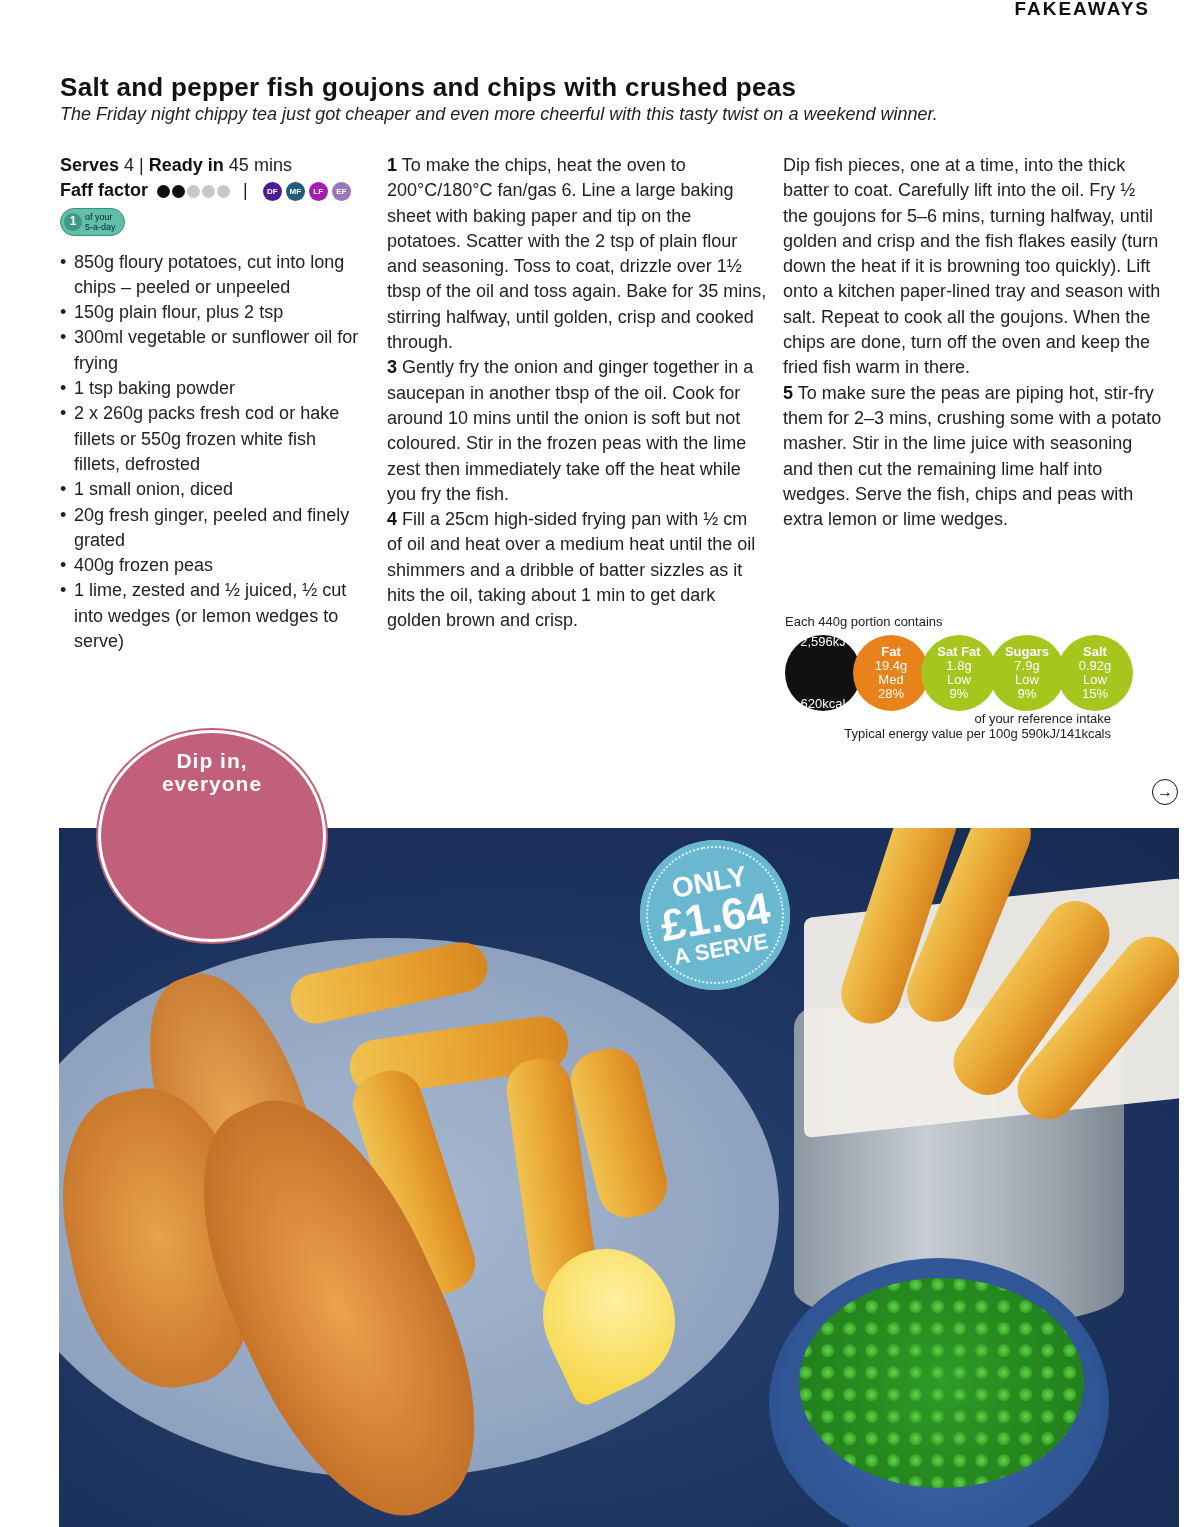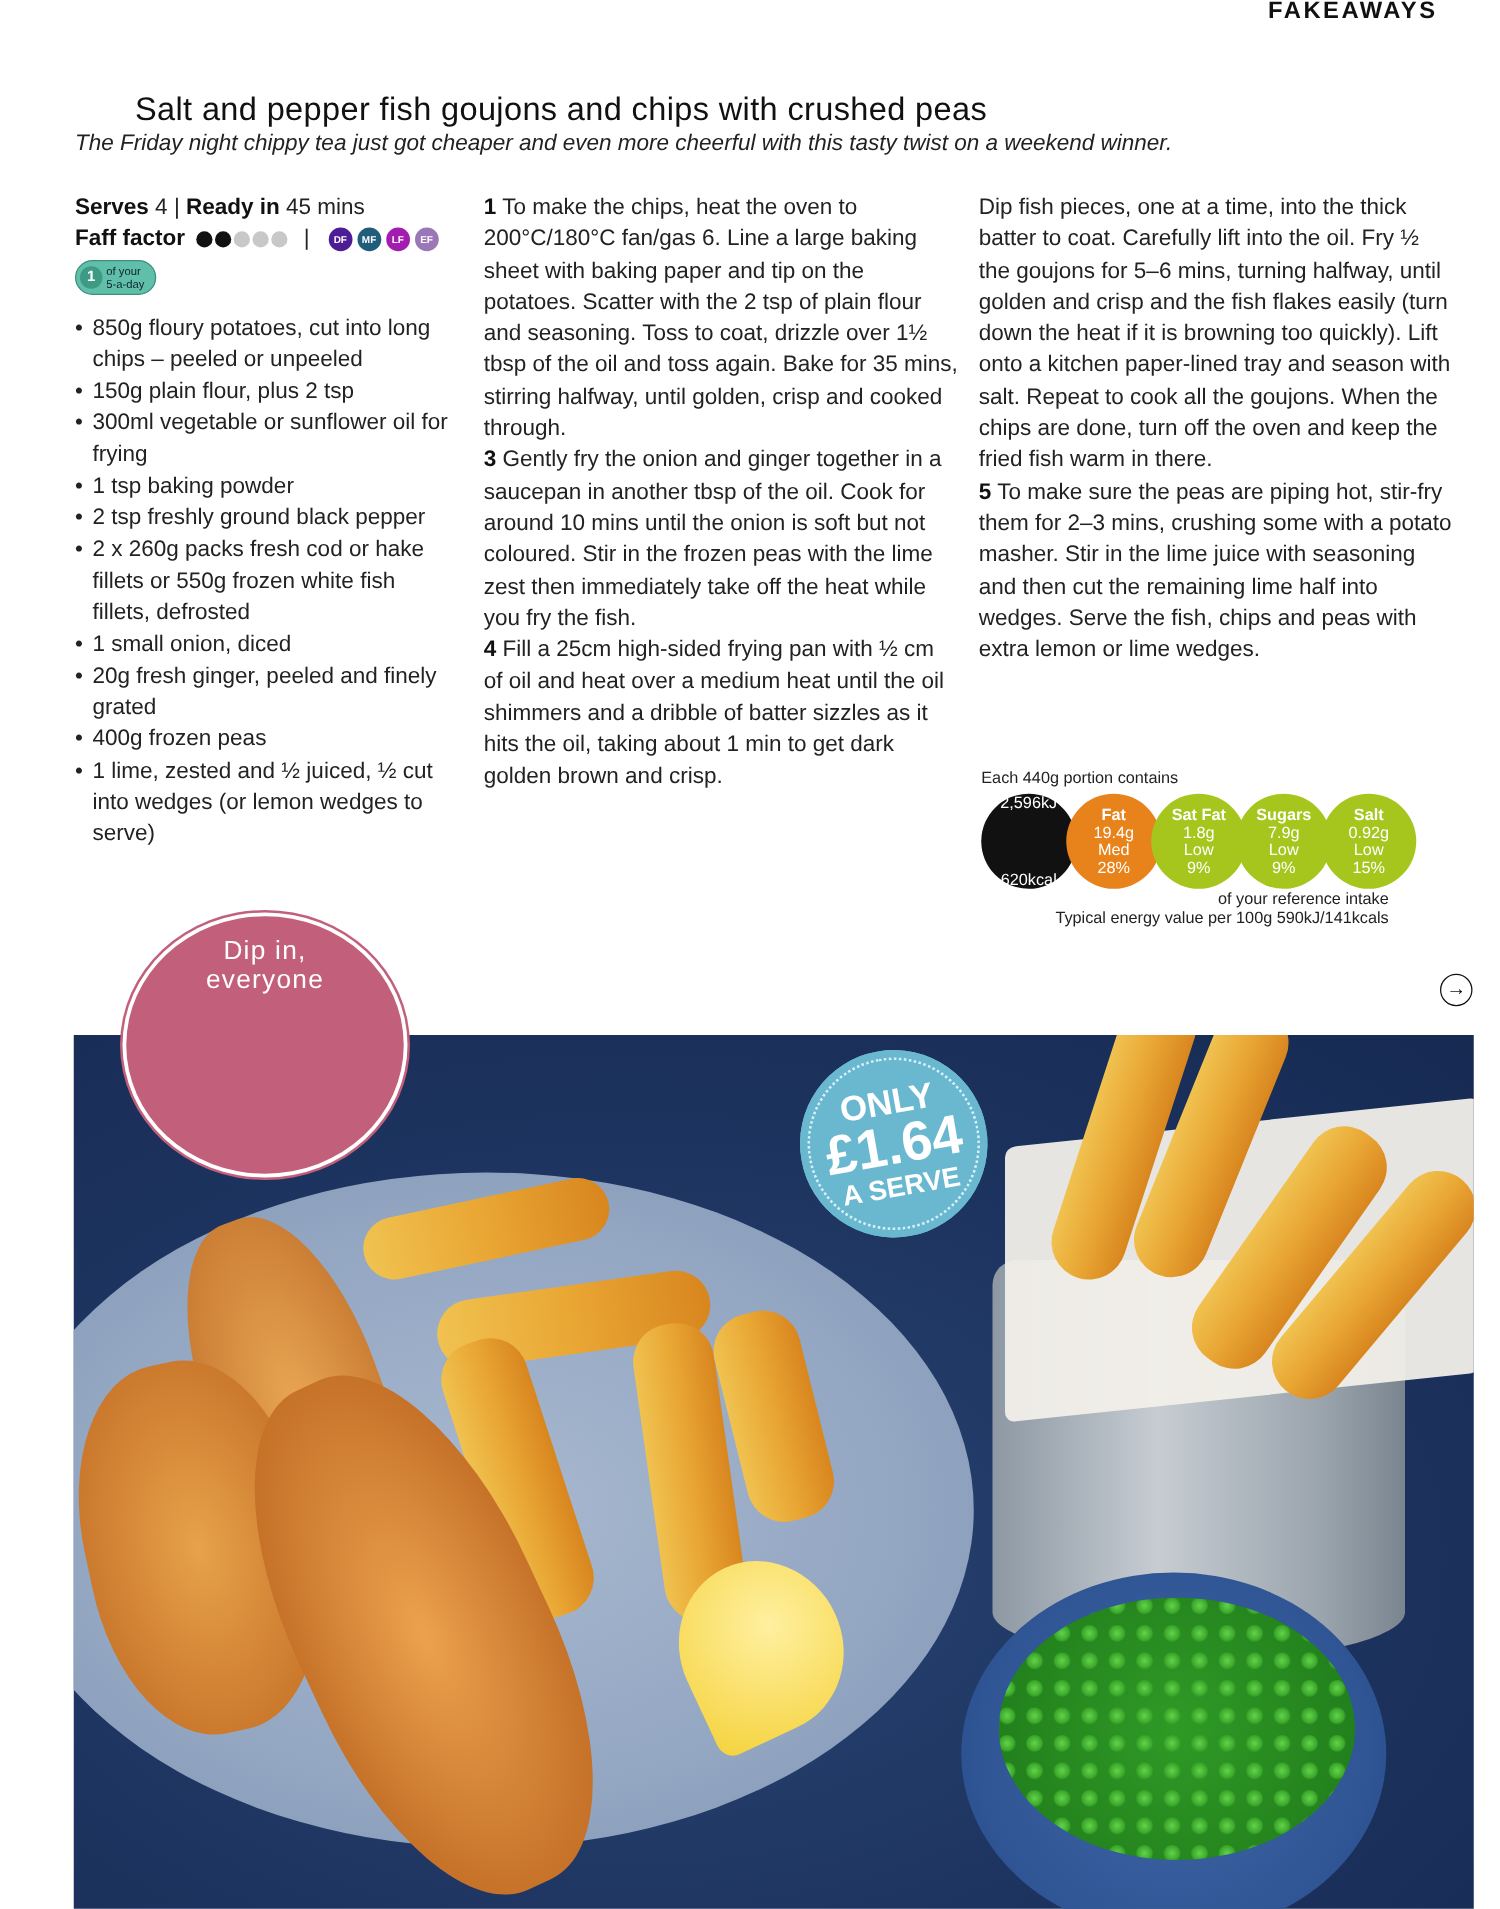--- a/index.html
+++ b/index.html
@@ -1,18 +1,18 @@
 <!DOCTYPE html>
 <html><head>
 <meta charset="utf-8">
 <style>
   * { box-sizing: border-box; margin: 0; padding: 0; }
   body { width: 1200px; height: 1527px; background: #ffffff; font-family: "Liberation Sans", "DejaVu Sans", sans-serif; color: #111; position: relative; overflow: hidden; }
   .section-tag { position: absolute; right: 50px; top: -2px; font-weight: 700; font-size: 19px; letter-spacing: 2px; color: #111; }
-  .title { position: absolute; left: 60px; top: 72px; font-size: 26px; font-weight: 400; letter-spacing: 0.3px; margin-left: 48px; }
+  .title { position: absolute; left: 60px; top: 72px; font-size: 26px; font-weight: 700; letter-spacing: 0.3px; }
   .standfirst { position: absolute; left: 60px; top: 104px; font-size: 18px; font-style: italic; color: #222; }
   .col { position: absolute; top: 153px; font-size: 18px; line-height: 25.3px; color: #222; }
   .col1 { left: 60px; width: 300px; }
   .col2 { left: 387px; width: 380px; }
   .col3 { left: 783px; width: 380px; }
   .meta b { font-weight: 700; color: #111; }
   .meta-line { white-space: nowrap; }
   .dots { display: inline-flex; gap: 2px; vertical-align: middle; margin-left: 4px; }
   .dot { width: 13px; height: 13px; border-radius: 50%; display: inline-block; }
   .dot.on { background: #111; } .dot.off { background: #c8c8c8; }
@@ -42,21 +42,21 @@
   .tin { position: absolute; left: 735px; top: 180px; width: 330px; height: 320px; border-radius: 20px 20px 50% 50% / 20px 20px 12% 12%; background: linear-gradient(90deg, #8d98a3, #c6ccd2 40%, #9aa4ad 80%, #7a858f); }
   .paper { position: absolute; left: 745px; top: 70px; width: 380px; height: 220px; background: #f2efe9; transform: skewY(-6deg); border-radius: 8px; opacity: 0.95; }
   .bowl { position: absolute; left: 710px; top: 430px; width: 340px; height: 290px; border-radius: 50%; background: radial-gradient(circle, #3f66a6 0%, #2f5595 70%, #244782 100%); }
   .peas { position: absolute; left: 740px; top: 450px; width: 285px; height: 210px; border-radius: 50%; background: radial-gradient(circle at 30% 30%, #63d34b 0, #3aa62a 6px, transparent 7px) 0 0 / 22px 22px, radial-gradient(circle, #2f9a26, #1f7a1a); }
   .badge-price { position: absolute; left: 640px; top: 840px; width: 150px; height: 150px; border-radius: 50%; background: #6ab8cf; box-shadow: 0 0 0 2px #6ab8cf inset; display: flex; flex-direction: column; align-items: center; justify-content: center; color: #fff; font-weight: 900; transform: rotate(-10deg); z-index: 5; }
   .badge-price .ring { position: absolute; inset: 6px; border: 2px dotted #d9f2f8; border-radius: 50%; }
   .badge-price .only { font-size: 28px; line-height: 28px; font-weight: 700; }
   .badge-price .amt { font-size: 44px; line-height: 42px; font-weight: 700; }
   .badge-price .serve { font-size: 22px; line-height: 24px; font-weight: 700; }
   .badge-tip { position: absolute; left: 98px; top: 730px; width: 228px; height: 212px; border-radius: 50%; background: #c2607c; color: #fff; text-align: center; padding-top: 16px; z-index: 5; border: 3px solid #fff; box-shadow: 0 0 0 2px #c2607c; }
-  .badge-tip .h { font-size: 21px; font-weight: 400; line-height: 23px; letter-spacing: 1px; }
+  .badge-tip .h { font-size: 21px; font-weight: 700; line-height: 23px; letter-spacing: 1px; }
   .badge-tip .b { font-size: 16px; line-height: 23px; margin-top: 2px; padding: 0 12px; }
 </style>
 </head>
 <body>
 
 <div class="section-tag">FAKEAWAYS</div>
 
 <h1 class="title">Salt and pepper fish goujons and chips with crushed peas</h1>
 <p class="standfirst">The Friday night chippy tea just got cheaper and even more cheerful with this tasty twist on a weekend winner.</p>
 
@@ -92,21 +92,20 @@
         <span>of your</span><br>
         <span>5-a-day</span>
       </span>
     </div>
   </div>
   <ul class="ingr" id="ingredients">
       <li>850g floury potatoes, cut into long chips – peeled or unpeeled</li>
       <li>150g plain flour, plus 2 tsp</li>
       <li>300ml vegetable or sunflower oil for frying</li>
       <li>1 tsp baking powder</li>
-      <li>2 tsp freshly ground black pepper</li>
       <li>2 x 260g packs fresh cod or hake fillets or 550g frozen white fish fillets, defrosted</li>
       <li>1 small onion, diced</li>
       <li>20g fresh ginger, peeled and finely grated</li>
       <li>400g frozen peas</li>
       <li>1 lime, zested and ½ juiced, ½ cut into wedges (or lemon wedges to serve)</li>
     </ul>
 </div>
 
 <div class="col col2" id="method1">
     <p class="step"><b>1</b> <span>To make the chips, heat the oven to 200°C/180°C fan/gas 6. Line a large baking sheet with baking paper and tip on the potatoes. Scatter with the 2 tsp of plain flour and seasoning. Toss to coat, drizzle over 1½ tbsp of the oil and toss again. Bake for 35 mins, stirring halfway, until golden, crisp and cooked through.</span></p>

